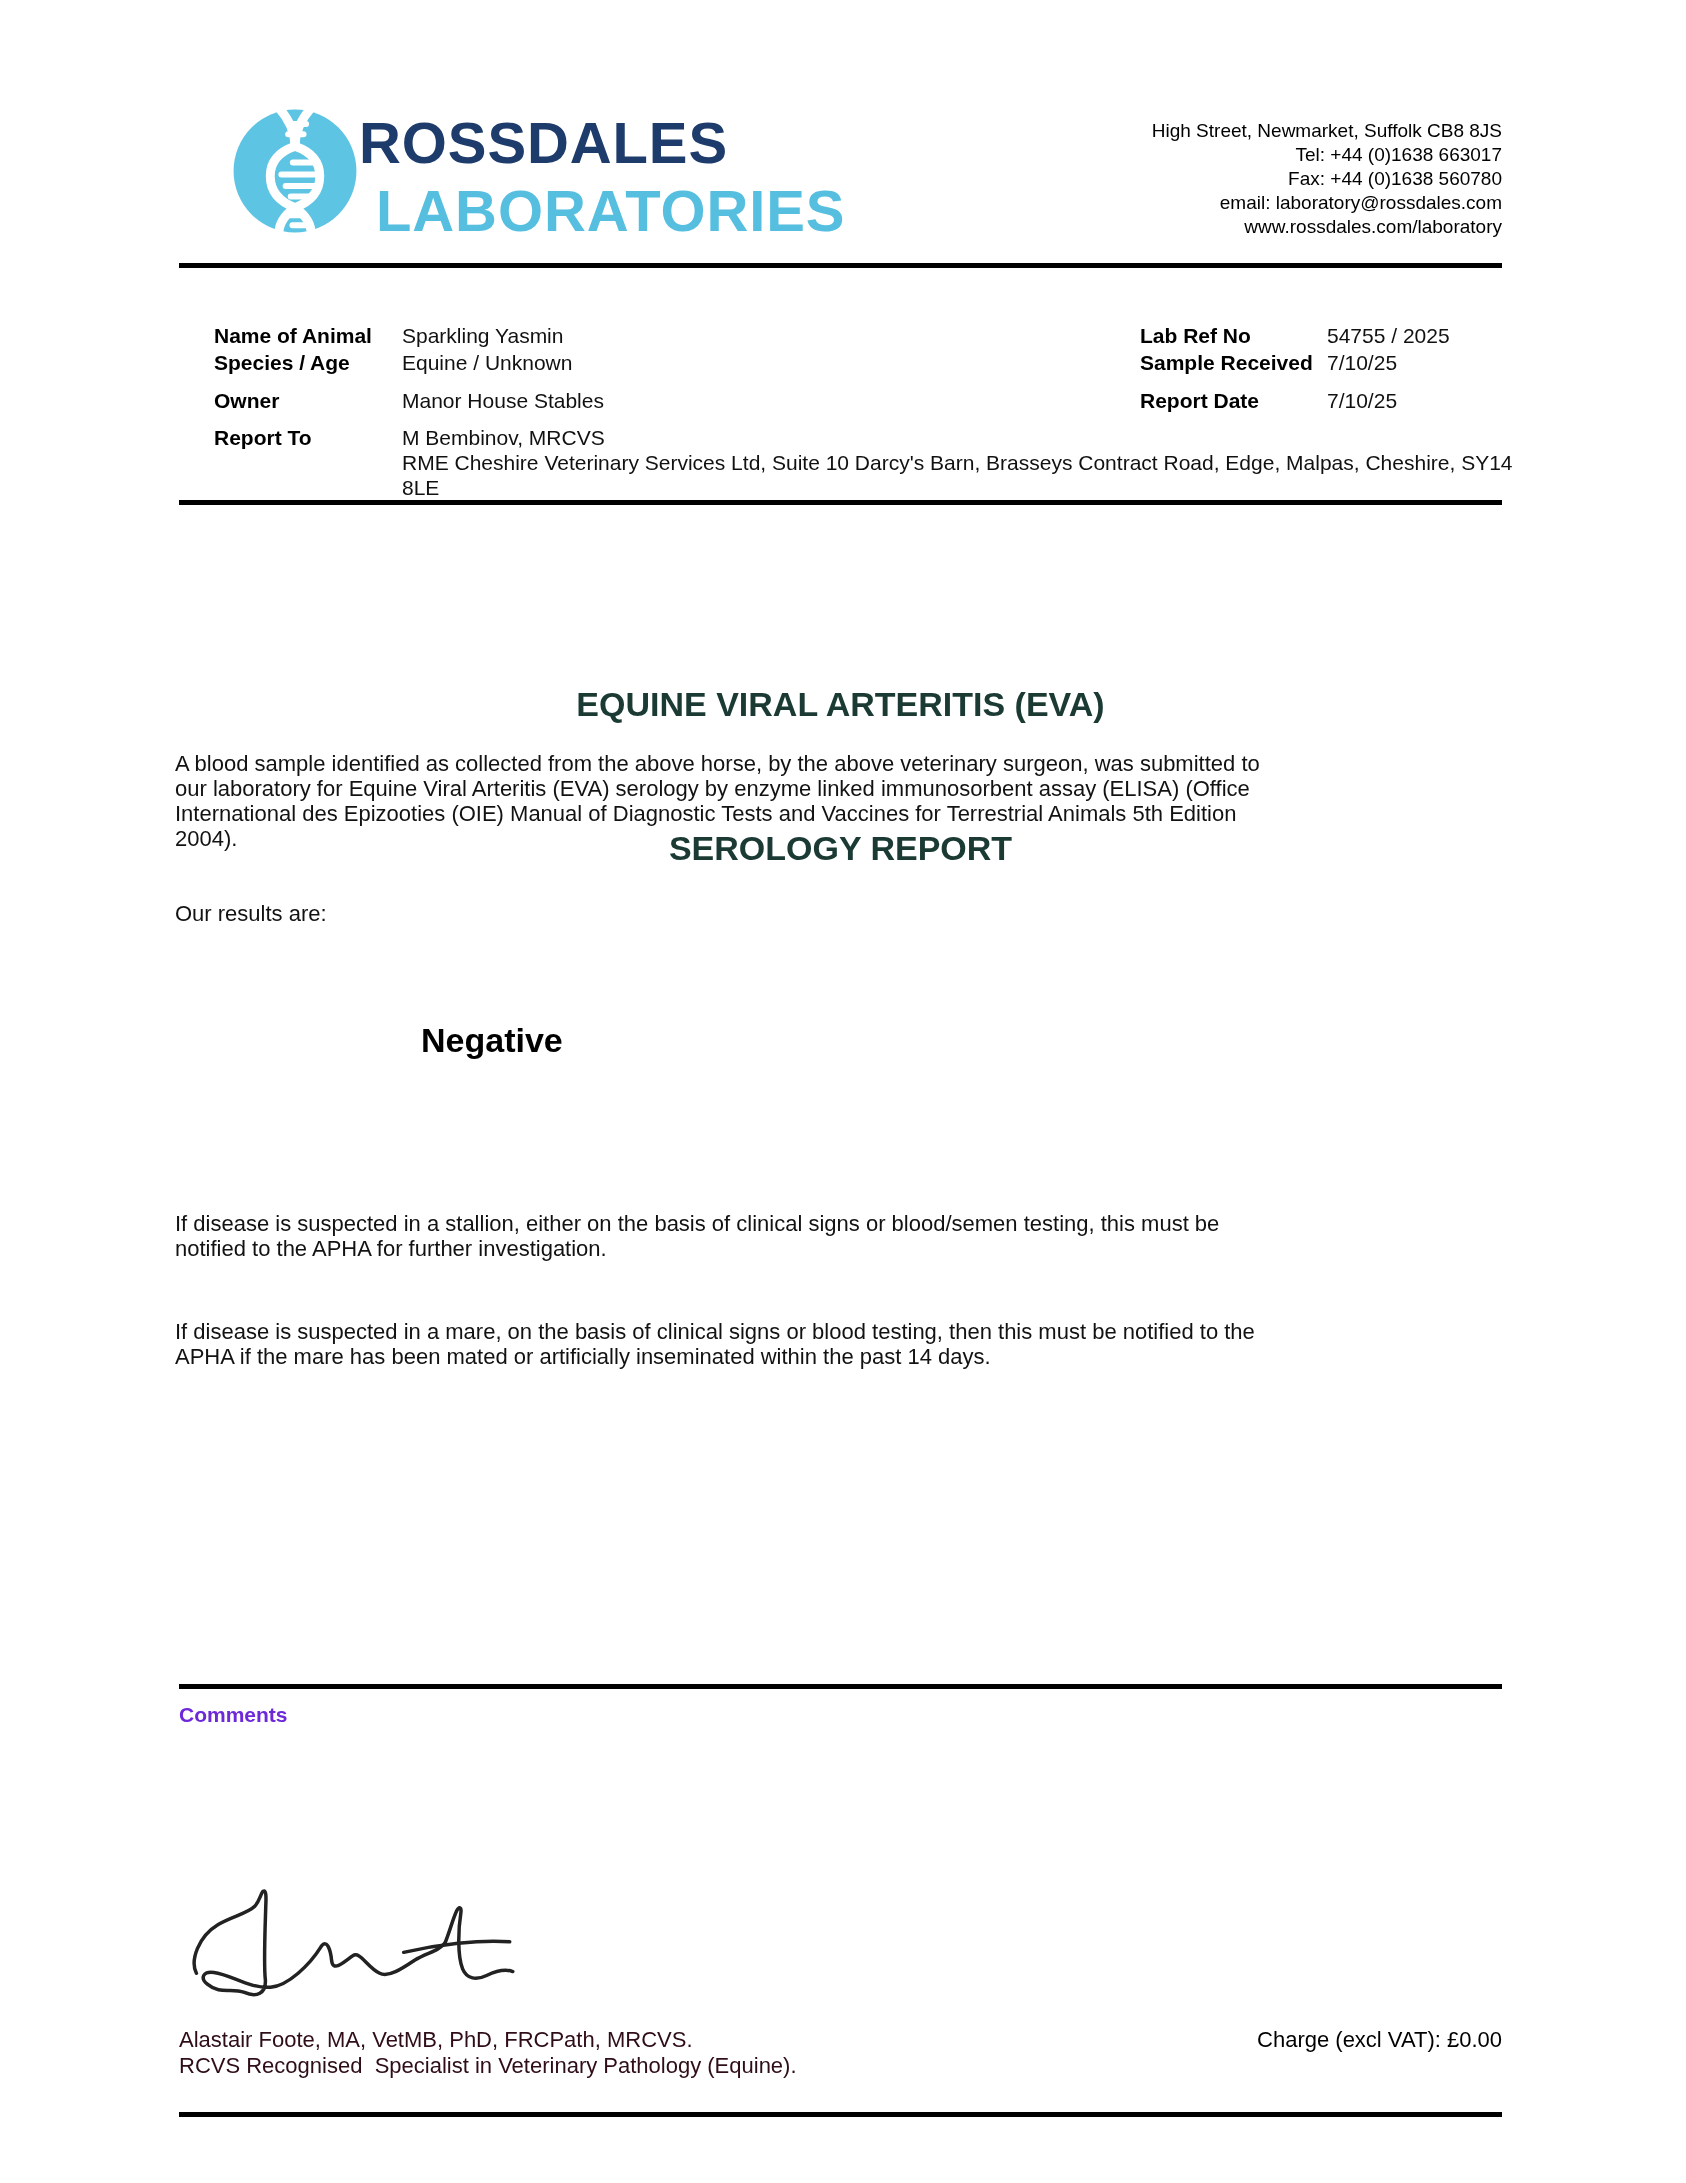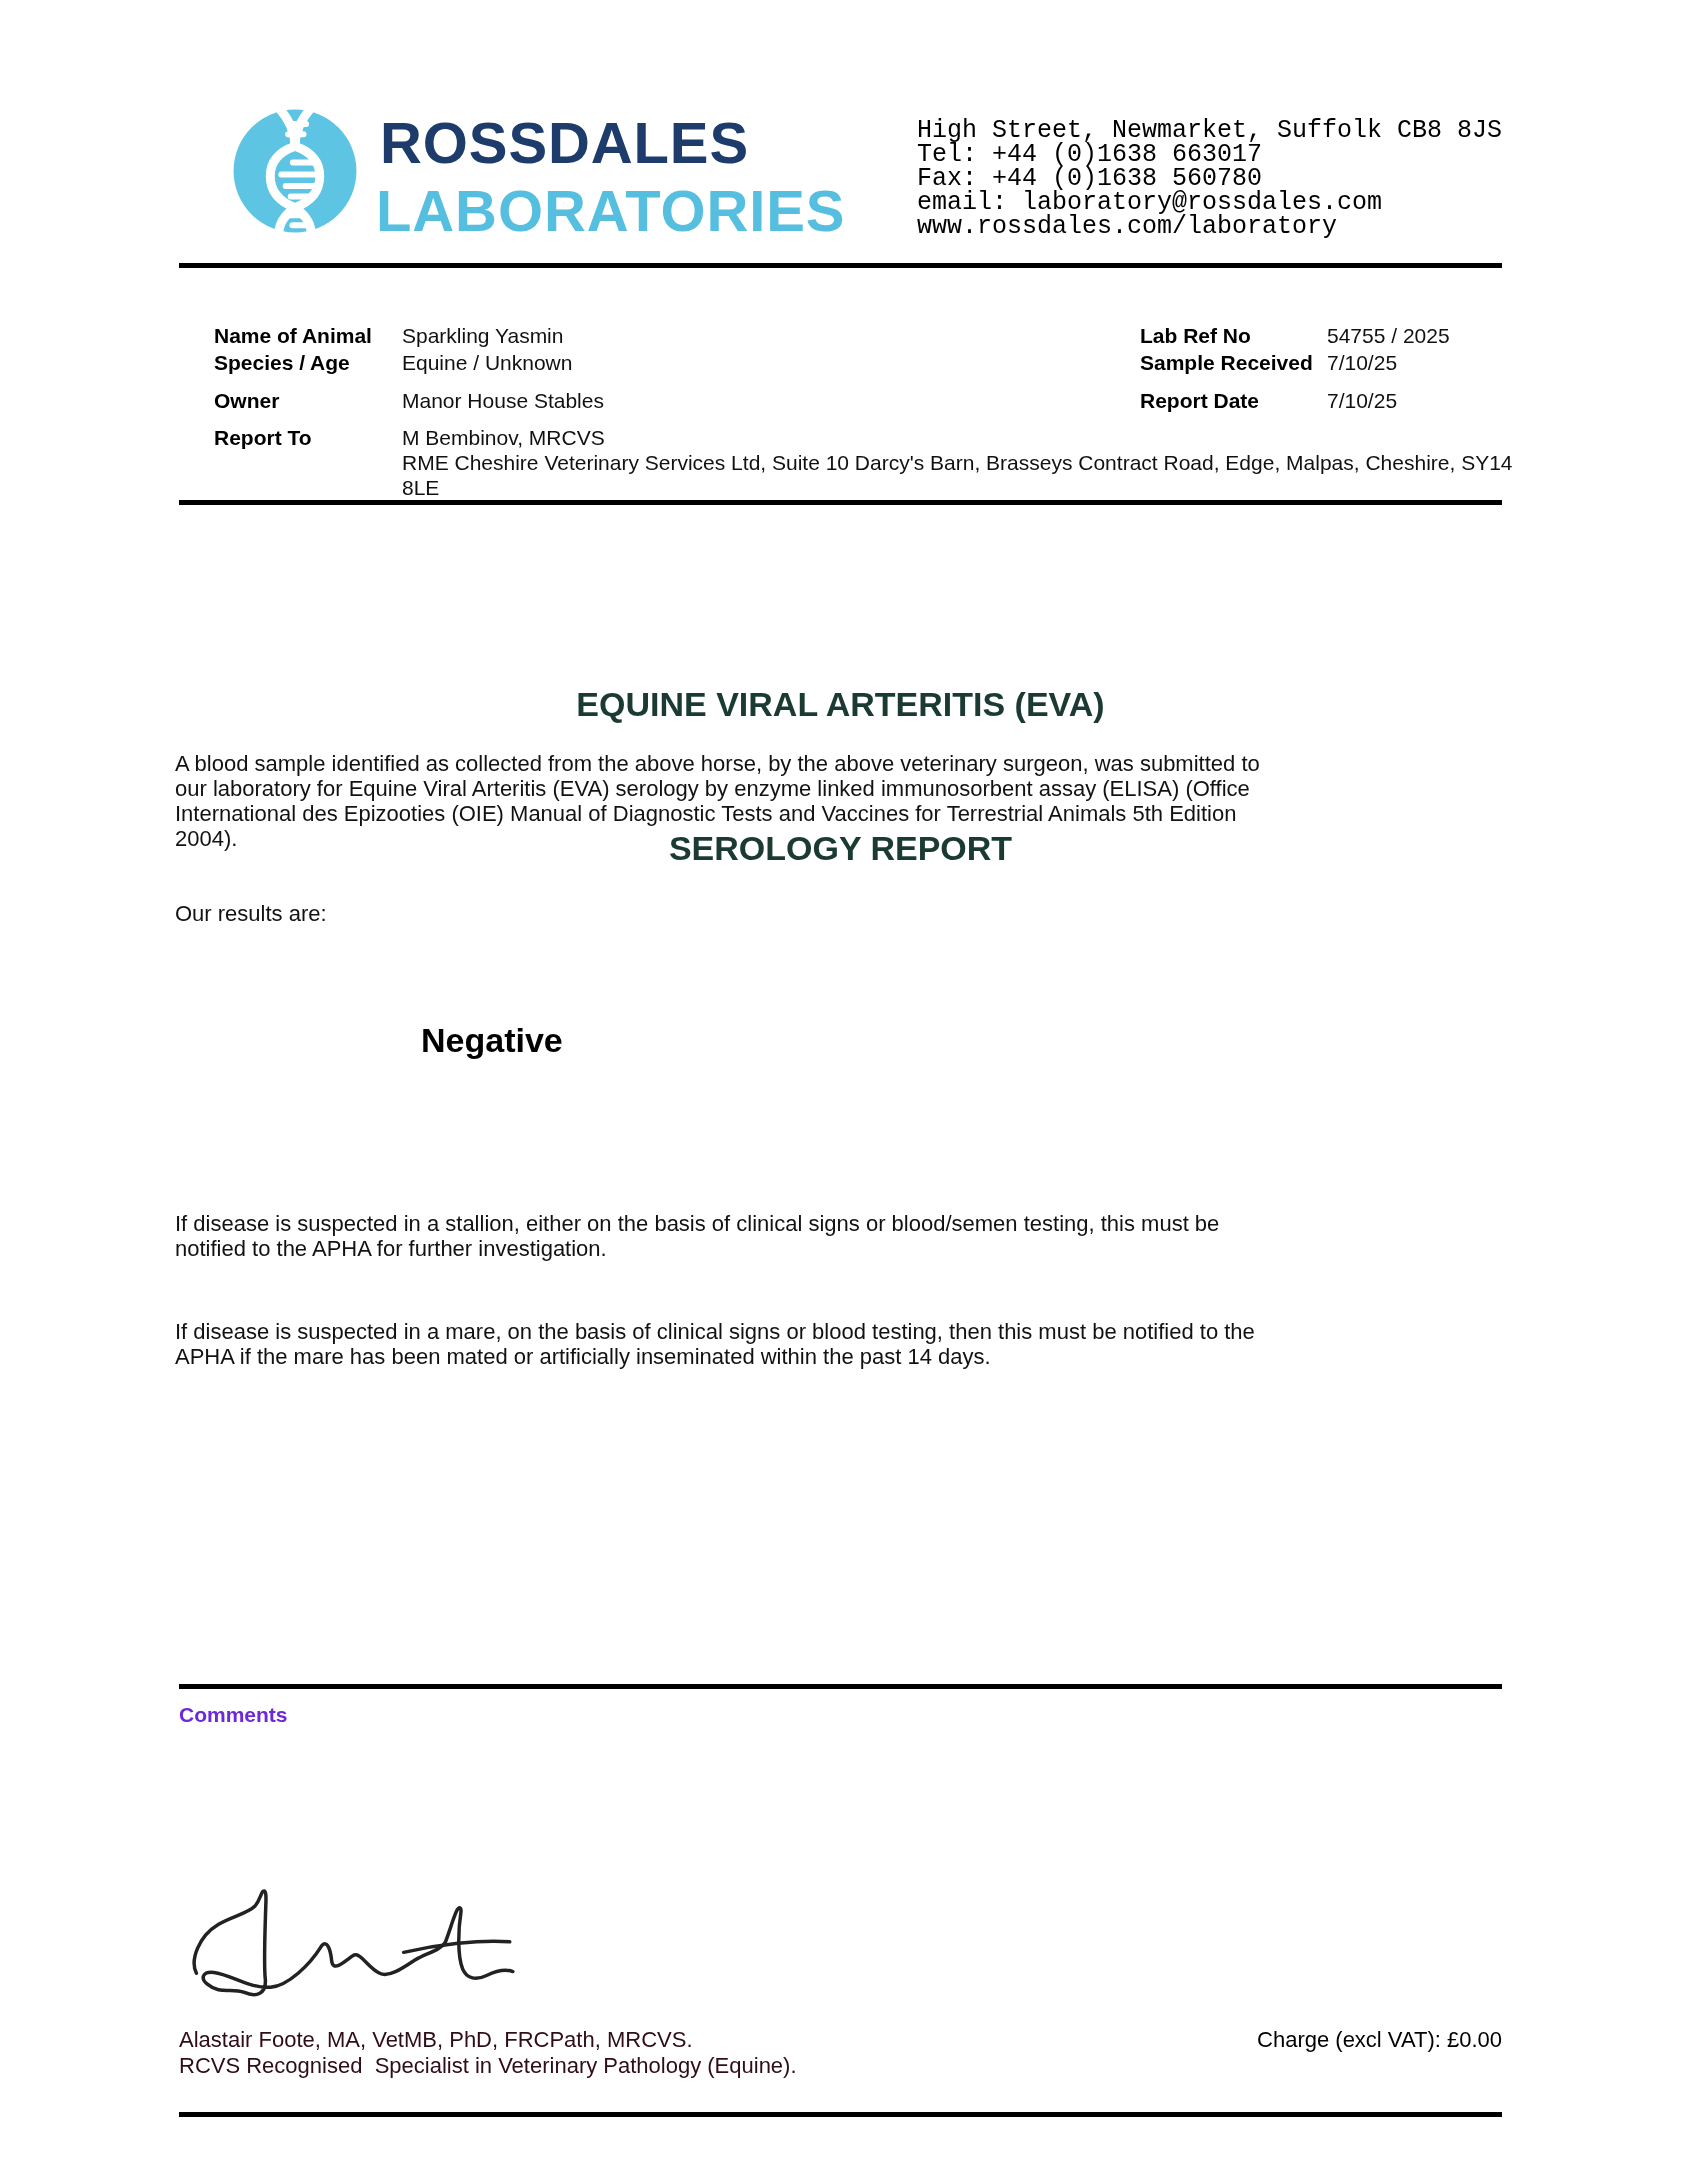--- a/index.html
+++ b/index.html
@@ -12,33 +12,33 @@
   }
   .abs { position: absolute; }
   .t { position: absolute; white-space: pre-wrap; }
   .rule {
     position: absolute; left: 179px; width: 1323px; height: 5.2px;
     background: #000000;
   }
   
   .logo-icon { left: 231px; top: 107px; width: 128px; height: 128px; }
   .logo-word1 {
-    left: 380px; top: 114px;
+    left: 359px; top: 114px;
     font-size: 58px; font-weight: bold; letter-spacing: 0.9px;
     color: #1d3c6b; line-height: 58px;
   }
   .logo-word2 {
     left: 376px; top: 182px;
     font-size: 58px; font-weight: bold; letter-spacing: 0.9px;
     color: #56bfe0; line-height: 58px;
   }
   .contact {
     right: 185px; top: 119px;
-    font-size: 25px; line-height: 24px;
-    text-align: left; color: #000000; font-family: Liberation Mono, monospace;
+    font-size: 19px; line-height: 24px;
+    text-align: right; color: #000000;
   }
   
   .lbl { font-size: 21px; font-weight: bold; color: #000; line-height: 25px; }
   .val { font-size: 21px; color: #111; line-height: 25px; }
   .row1 { top: 323px; } .row2 { top: 350px; } .row3 { top: 388px; } .row4 { top: 425px; }
   .lcol-l { left: 214px; } .lcol-v { left: 402px; width: 1144px; }
   .rcol-l { left: 1140px; } .rcol-v { left: 1327px; }
   
   .title {
     left: 179px; top: 584px; width: 1323px;

